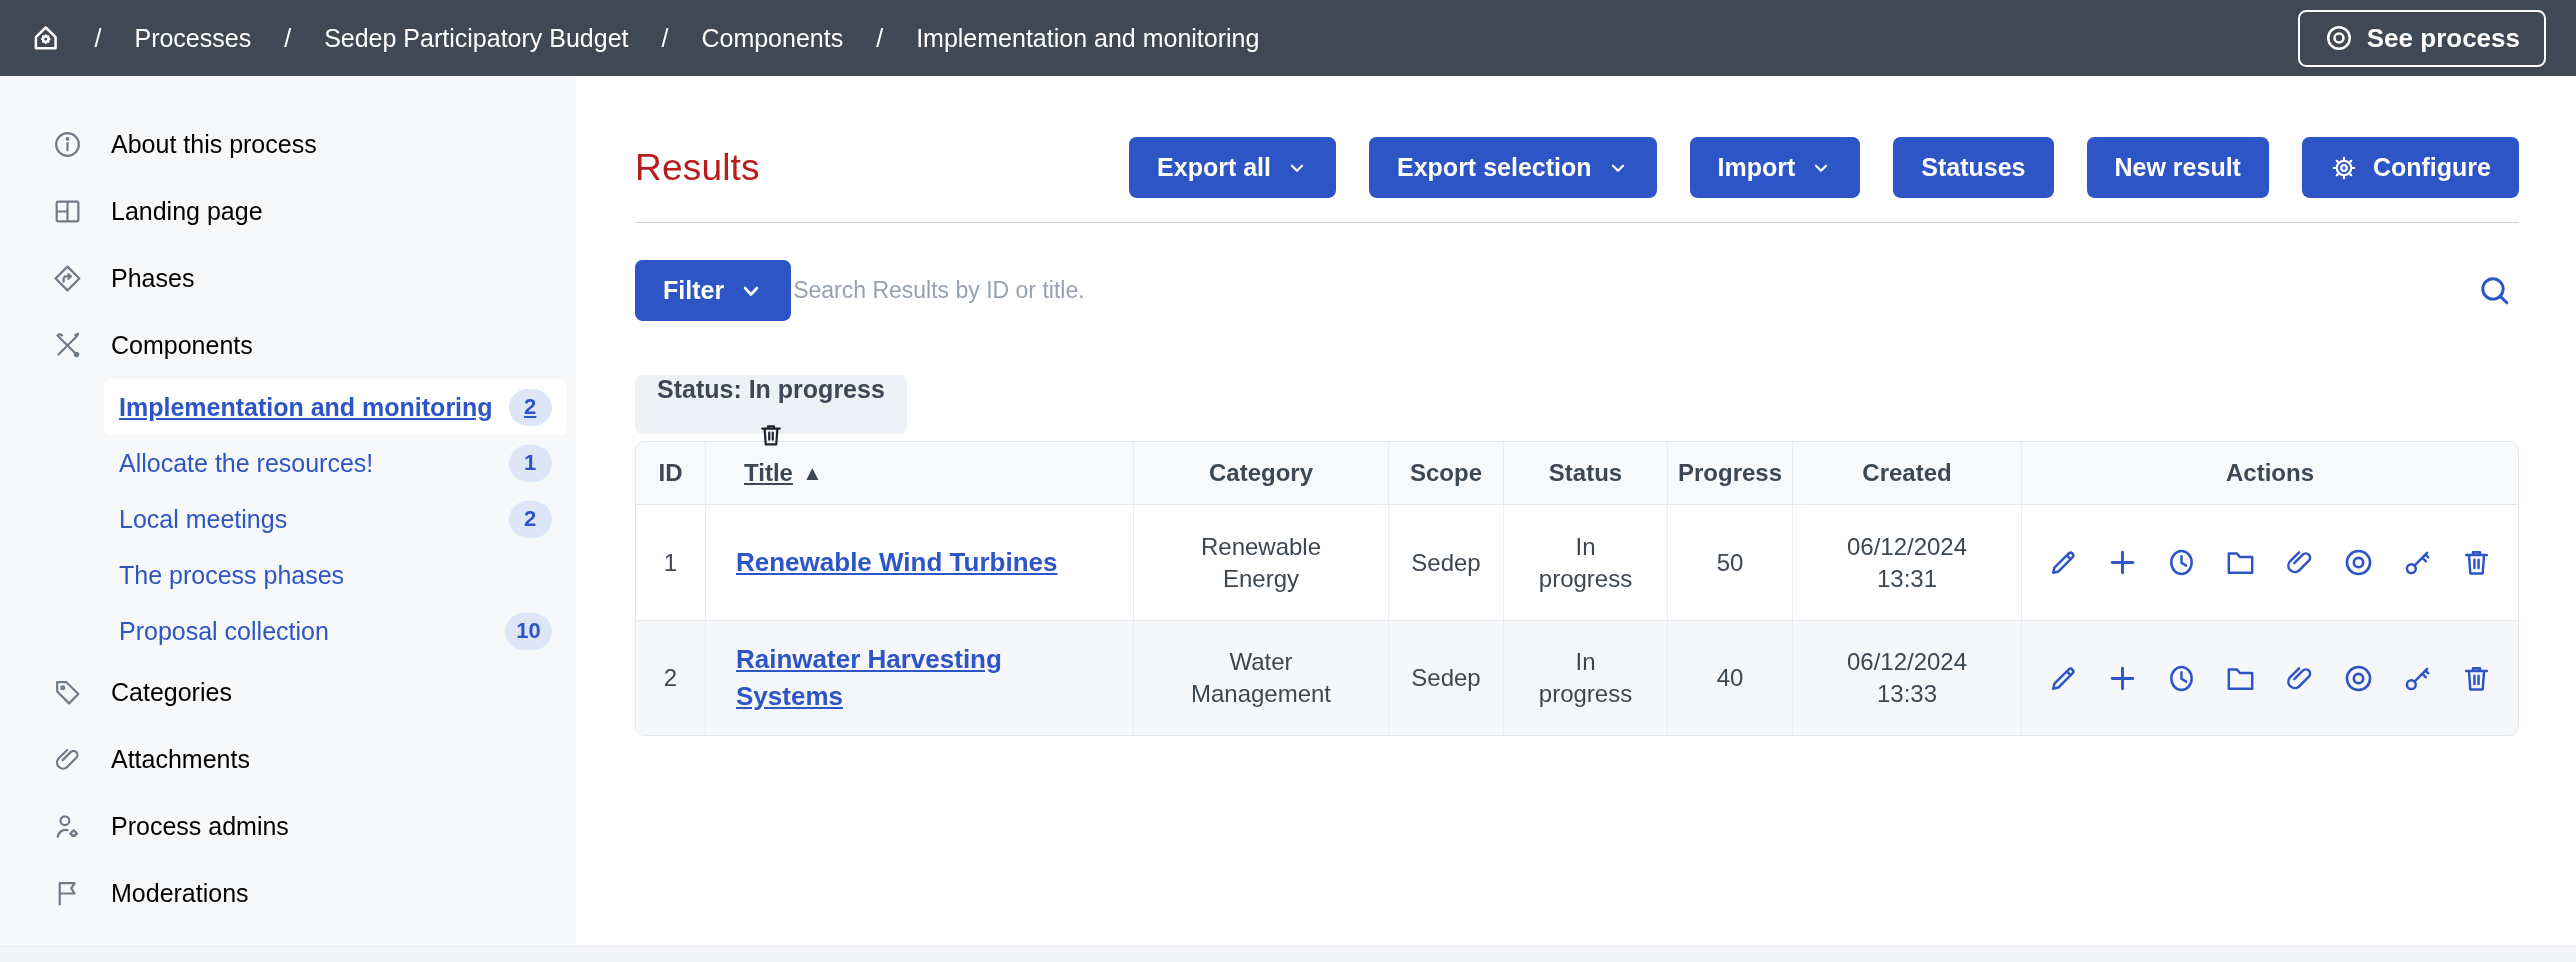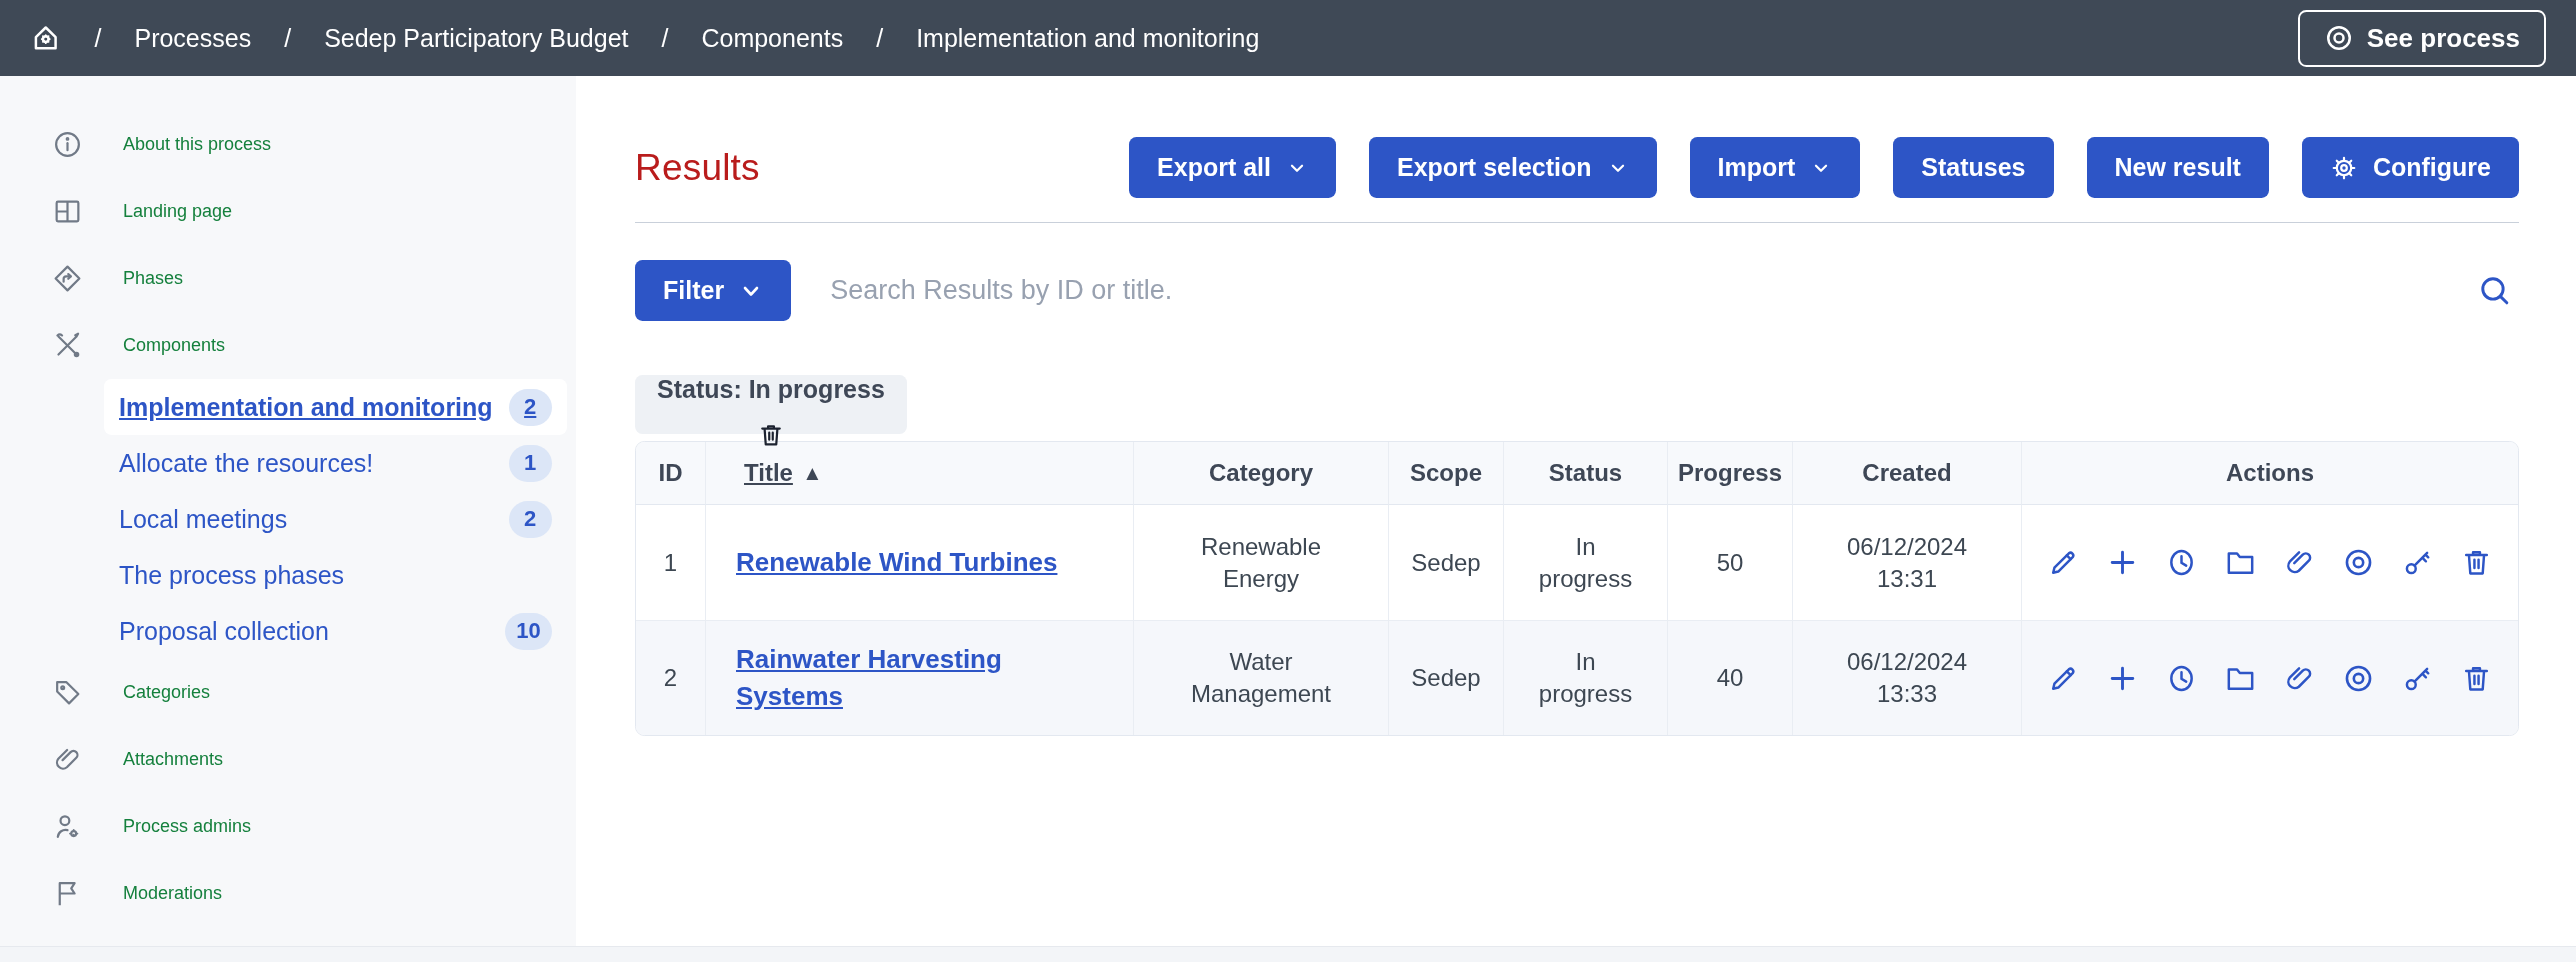--- a/index.html
+++ b/index.html
@@ -27,23 +27,23 @@
     color:#fff; font-weight:bold; font-size:26px; padding:11px 24px;
     font-family:inherit; cursor:pointer;text-align:center;
   }
 
   
   .layout { display:flex; height:870px; }
 
   
   .sidebar { width:576px; background:#f7f8fa; padding-top:35px; flex-shrink:0; }
   .nav-item {
-    display:flex; align-items:center; gap:40px;
+    display:flex; align-items:center; gap:28px;
     height:67px; padding-left:52px;
-    color:#15803d; font-size:18px; text-decoration:none; cursor:pointer;
+    color:#000000; font-size:25px; text-decoration:none; cursor:pointer;
   }
   .nav-item .nicon { flex-shrink:0; }
   .subnav { }
   .subitem {
     display:flex; align-items:center; justify-content:space-between;
     height:56px; margin:0 9.3px 0 104px; padding:0 15px;
     color:#2d55c6; font-size:25px; text-decoration:none; cursor:pointer;
     border-radius:7.4px;
   }
   .subitem.active { background:#ffffff; font-weight:bold; }
@@ -66,23 +66,22 @@
     background:#2d55c6; color:#fff; border:none; border-radius:7.4px;
     height:61px; padding:0 28px; font-size:25px; font-weight:bold;
     display:flex; align-items:center; gap:15px; font-family:inherit; cursor:pointer;
     white-space:nowrap;
   }
   .rule { border:none; border-top:1.9px solid #c9d0da; margin:24px 0 0 0; }
 
   .filter-row { margin-top:37px; display:flex; align-items:center; }
   .search-input {
     flex:1; border:none; outline:none; background:transparent;
-    font-size:27px; color:#3d4752; font-family:inherit;
+    font-size:23px; color:#3d4752; font-family:inherit;
     height:61px;
-    margin-left:37px;
   }
   .search-input::placeholder { color:#98a1b0; }
   .search-btn { background:none; border:none; padding:0 5.6px; cursor:pointer; }
 
   .chip-row { margin-top:54px; }
   .chip {
     display:inline-flex; align-items:center; gap:16.7px;
     background:#eef1f5; border-radius:7.4px; padding:0 22px; height:59px;
     font-size:25px; font-weight:bold; color:#3e4756;flex-direction:column;
   }

